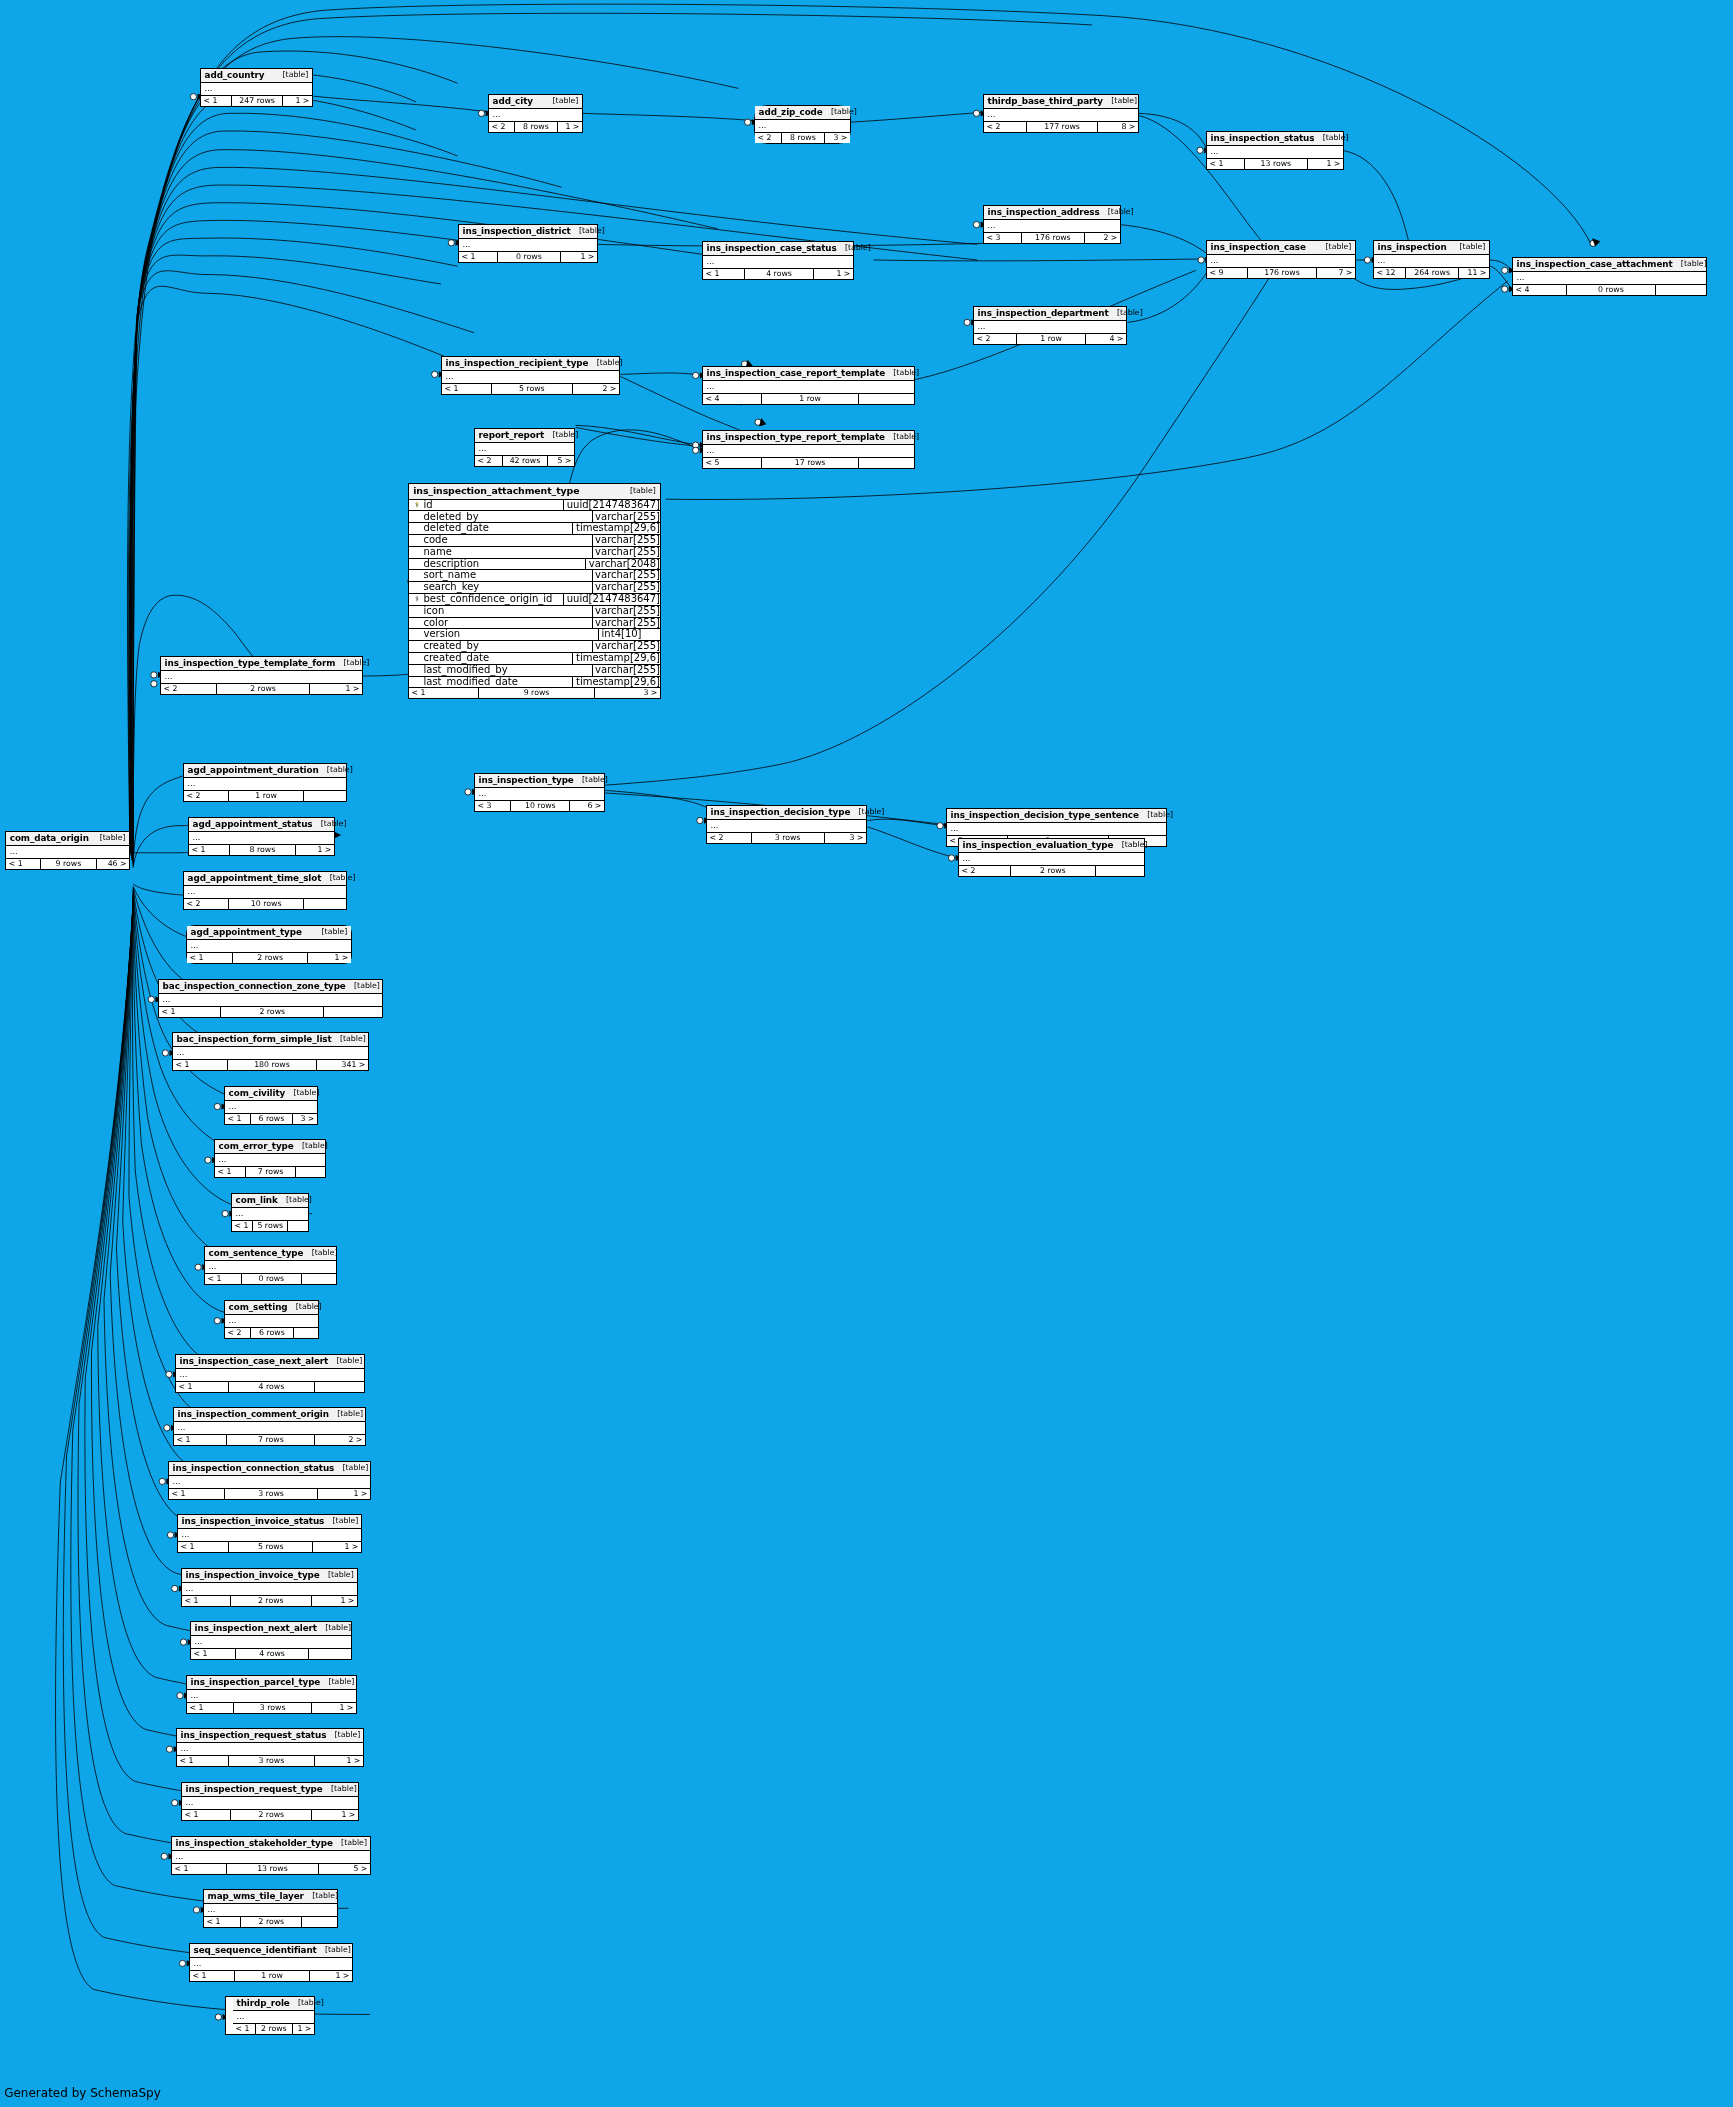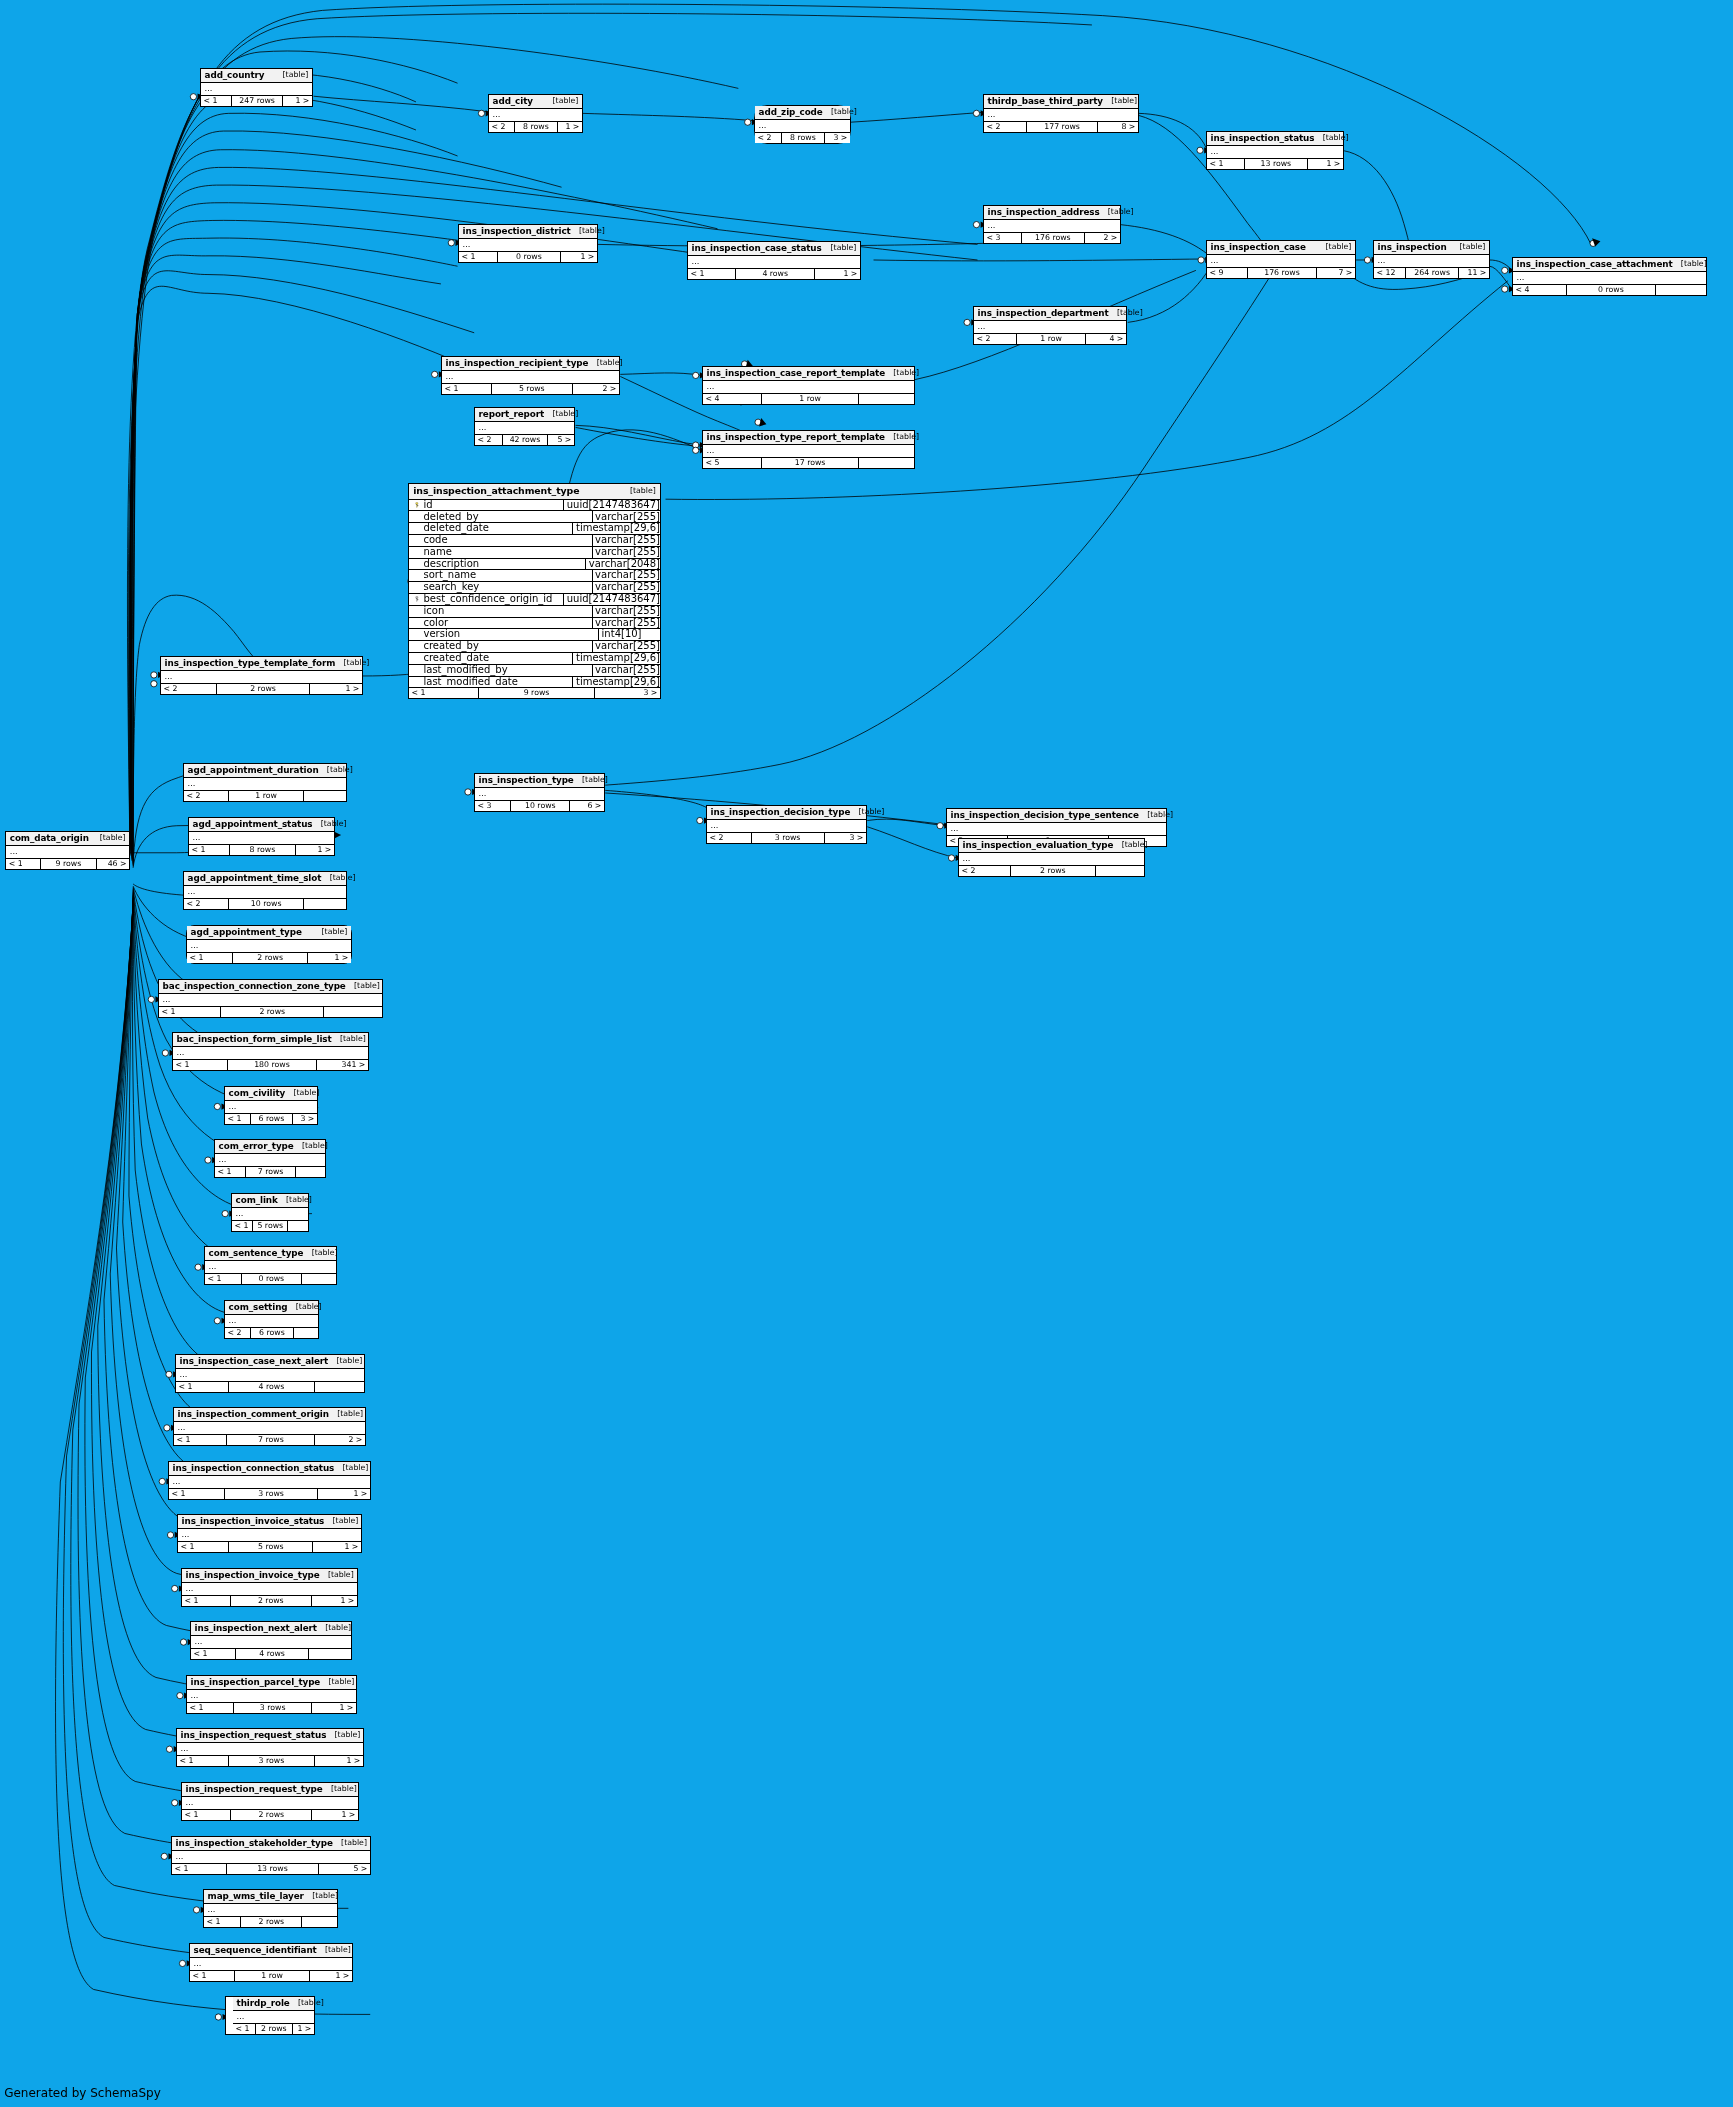--- a/index.html
+++ b/index.html
@@ -430,21 +430,21 @@
           <span class="tn-title">ins_inspection_district</span>
           <span class="tn-kind">[table]</span>
         </div>
         <div class="tn-body">...</div>
         <div class="tn-footer">
           <div class="ft-left">&lt; 1</div>
           <div class="ft-mid">0 rows</div>
           <div class="ft-right">1 &gt;</div>
         </div>
       </div>
-      <div class="table-node" style="left: 687px; top: 241px; width: 174px;">
+      <div class="table-node" style="left: 702px; top: 241px; width: 152px;">
         <div class="tn-header">
           <span class="tn-title">ins_inspection_case_status</span>
           <span class="tn-kind">[table]</span>
         </div>
         <div class="tn-body">...</div>
         <div class="tn-footer">
           <div class="ft-left">&lt; 1</div>
           <div class="ft-mid">4 rows</div>
           <div class="ft-right">1 &gt;</div>
         </div>
@@ -526,21 +526,21 @@
           <span class="tn-title">ins_inspection_case_report_template</span>
           <span class="tn-kind">[table]</span>
         </div>
         <div class="tn-body">...</div>
         <div class="tn-footer">
           <div class="ft-left">&lt; 4</div>
           <div class="ft-mid">1 row</div>
           <div class="ft-right"></div>
         </div>
       </div>
-      <div class="table-node" style="left: 474px; top: 407px; width: 101px;">
+      <div class="table-node" style="left: 474px; top: 428px; width: 101px;">
         <div class="tn-header">
           <span class="tn-title">report_report</span>
           <span class="tn-kind">[table]</span>
         </div>
         <div class="tn-body">...</div>
         <div class="tn-footer">
           <div class="ft-left">&lt; 2</div>
           <div class="ft-mid">42 rows</div>
           <div class="ft-right">5 &gt;</div>
         </div>

